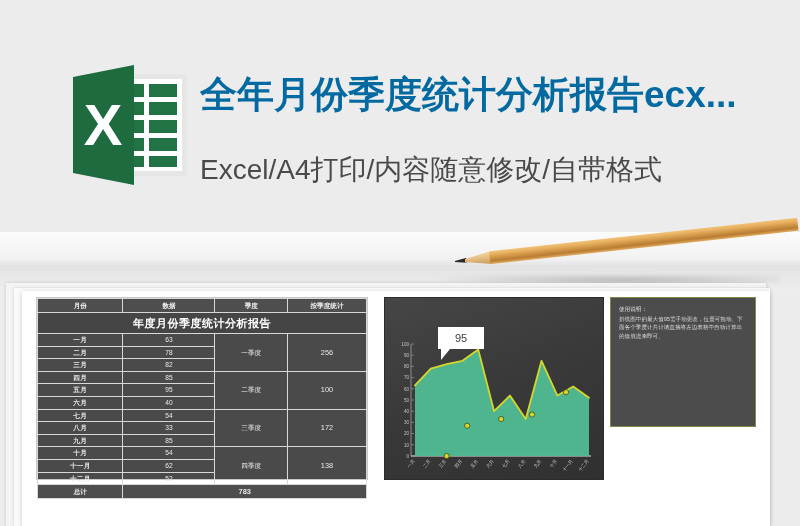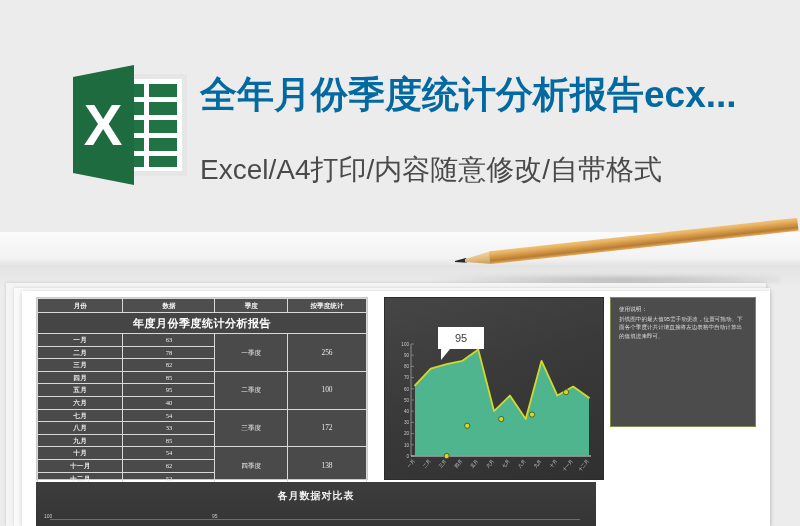--- a/index.html
+++ b/index.html
@@ -47,21 +47,21 @@
   .sheet-back1{position:absolute;left:14px;top:288px;width:756px;height:238px;background:#fafafa;
     box-shadow:0 0 3px rgba(0,0,0,.15);}
   .sheet{position:absolute;left:22px;top:291px;width:748px;height:235px;background:#ffffff;
     box-shadow:0 1px 5px rgba(0,0,0,.18);}
 
   
   .tbl-wrap{position:absolute;left:14px;top:6px;width:330px;height:181px;
     background:#4a4a4a;border:1px solid #c9c9c9;}
   table.rep{width:100%;border-collapse:collapse;table-layout:fixed;}
   table.rep td,table.rep th{border:1px solid #d8d8d8;color:#e9e9e9;text-align:center;
-    font-size:6.6px;padding:0;height:11.6px;line-height:11.6px;font-family:Liberation Serif, serif;}
+    font-size:6.6px;padding:0;height:11.6px;line-height:11.6px;}
   table.rep .tbl-title{height:20px;line-height:20px;font-size:11px;font-weight:bold;color:#ffffff;
     background:#454545;letter-spacing:.5px;}
   table.rep thead th{height:13px;line-height:13px;font-size:6.6px;font-weight:bold;background:#4e4e4e;color:#f2f2f2;}
   table.rep td.mon{font-weight:bold;letter-spacing:.3px;}
   table.rep td.q{font-size:6.6px;}
   table.rep td.qv{font-size:7.4px;}
   table.rep tr.totalrow td{font-weight:bold;height:13px;line-height:13px;background:#4e4e4e;}
   table.rep td.totv{font-size:7.4px;font-weight:bold;}
 
   
@@ -208,26 +208,20 @@
             <td>52</td>
           </tr>
           <tr class="totalrow">
             <td>总计</td>
             <td class="totv" colspan="3">783</td>
           </tr>
         </tbody>
       </table>
     </div>
 
-    <div class="bottom-panel">
-      <div class="bp-title">各月数据对比表</div>
-      <div class="bp-axis-100">100</div>
-      <div class="bp-axis-95">95</div>
-      <div class="bp-line"></div>
-    </div>
 
     <div class="chart-card">
       <svg class="chart-svg" width="218" height="181" viewBox="0 0 218 181">
         <g id="y-ticks">
             <text x="24" y="159.7" text-anchor="end" class="ylab">0</text>
             <line x1="26" x2="29" y1="158" y2="158" stroke="#8d8d8d" stroke-width="0.8"></line>
             <text x="24" y="148.5" text-anchor="end" class="ylab">10</text>
             <line x1="26" x2="29" y1="146.8" y2="146.8" stroke="#8d8d8d" stroke-width="0.8"></line>
             <text x="24" y="137.29999999999998" text-anchor="end" class="ylab">20</text>
             <line x1="26" x2="29" y1="135.6" y2="135.6" stroke="#8d8d8d" stroke-width="0.8"></line>

